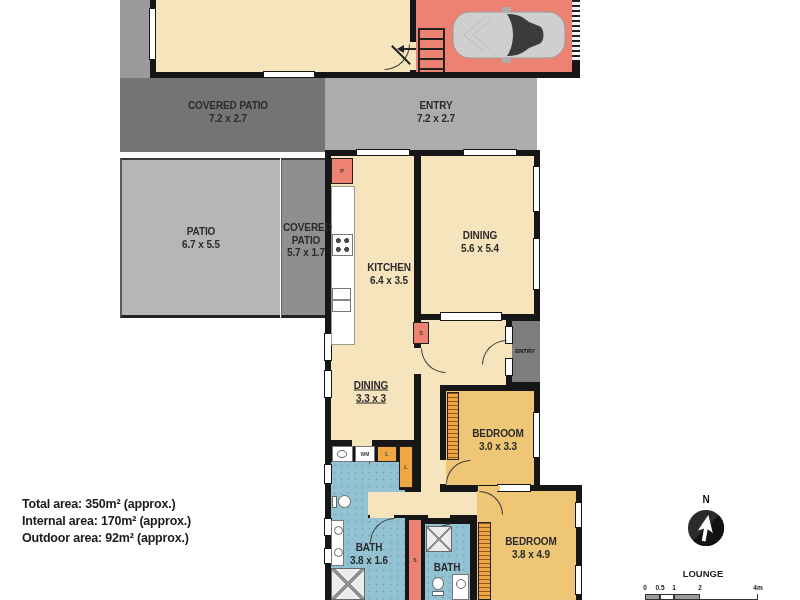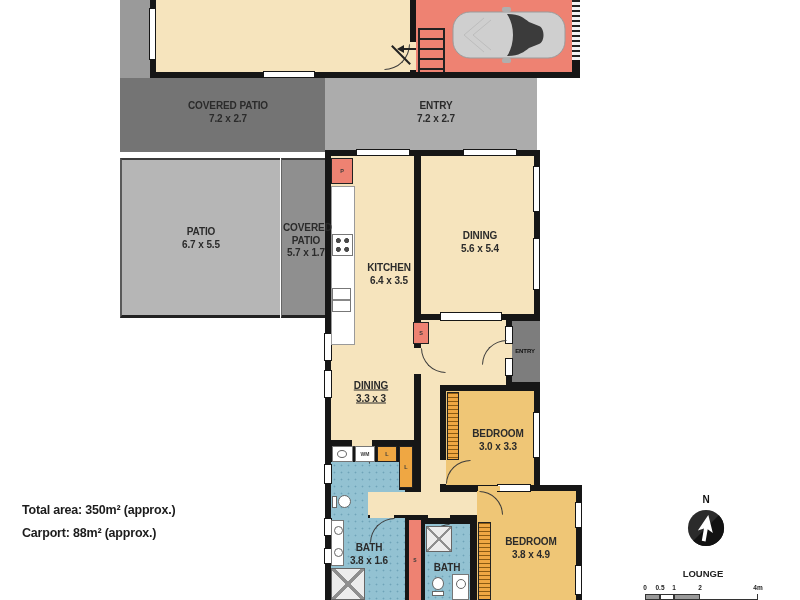--- a/index.html
+++ b/index.html
@@ -52,21 +52,21 @@
   
   .arc{position:absolute;border:1.4px solid #3a3a3a;box-sizing:border-box;background:transparent;}
   .arc.tl{border-right-color:transparent;border-bottom-color:transparent;border-radius:100% 0 0 0;}
   .arc.tr{border-left-color:transparent;border-bottom-color:transparent;border-radius:0 100% 0 0;}
   .arc.bl{border-right-color:transparent;border-top-color:transparent;border-radius:0 0 0 100%;}
   .arc.br{border-left-color:transparent;border-top-color:transparent;border-radius:0 0 100% 0;}
   .stairs{border-left:2px solid #222;border-right:2px solid #222;
           background:repeating-linear-gradient(180deg,#222 0 2px,transparent 2px 10px);}
   
   .summary div{font-weight:bold;font-size:12.5px;line-height:17px;color:#1c1c1c;
-               letter-spacing:-0.2px;margin-top:6px;}
+               letter-spacing:-0.2px;}
   .scale-title{position:absolute;transform:translate(-50%,-50%);font-weight:bold;
                font-size:9.5px;color:#222;}
   .tick{position:absolute;transform:translateX(-50%);font-weight:bold;font-size:6.5px;color:#222;}
   .north{position:absolute;transform:translate(-50%,-50%);font-weight:bold;font-size:10px;color:#111;}
 </style>
 </head>
 <body>
 
 <div id="plan">
 
@@ -221,21 +221,22 @@
 
   <div class="mlabel" style="left:342px;top:171px;">P</div>
   <div class="mlabel" style="left:421px;top:333px;">S</div>
   <div class="mlabel" style="left:415px;top:560px;font-size:5px;">S</div>
   <div class="mlabel" style="left:387px;top:454px;">L</div>
   <div class="mlabel" style="left:406px;top:467px;">L</div>
   <div class="mlabel" style="left:365px;top:454px;font-size:5px;">WM</div>
 
   <div class="abs summary" style="left:22px;top:496px;width:230px;">
     <div>Total area: 350m² (approx.)</div>
-    <div>Carport: 88m² (approx.)</div>
+    <div>Internal area: 170m² (approx.)</div>
+    <div>Outdoor area: 92m² (approx.)</div>
   </div>
 
   <div class="north" style="left:706px;top:499px;">N</div>
   <svg class="abs" style="left:687px;top:509px;" width="38" height="38" viewBox="0 0 40 40">
     <circle cx="20" cy="20" r="19" fill="#2B2B2B"></circle>
     <path d="M20 1 A19 19 0 0 1 20 39 Z" fill="#121212" transform="rotate(45 20 20)"></path>
     <g transform="rotate(10 20 20)">
       <path d="M20 6 L28 24 L22 21 L22 34 L18 34 L18 21 L12 24 Z" fill="#fff"></path>
     </g>
   </svg>

